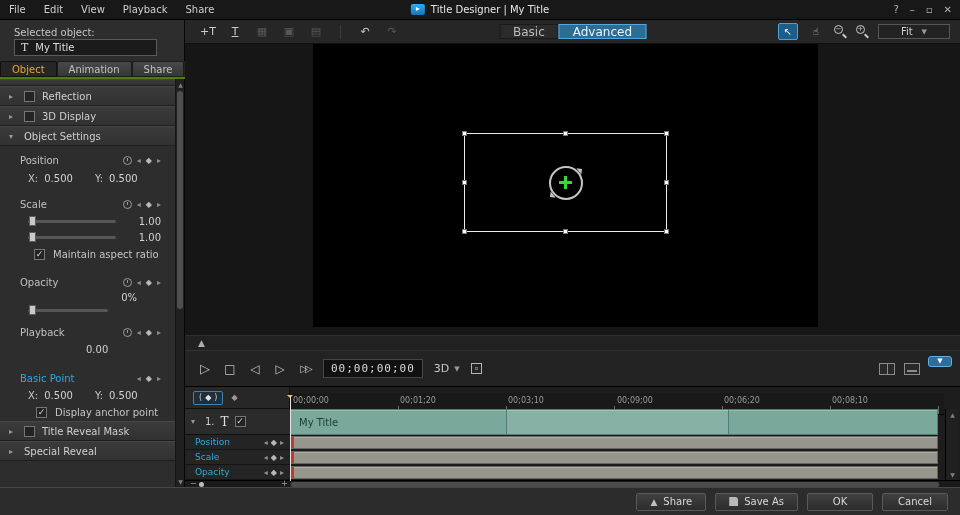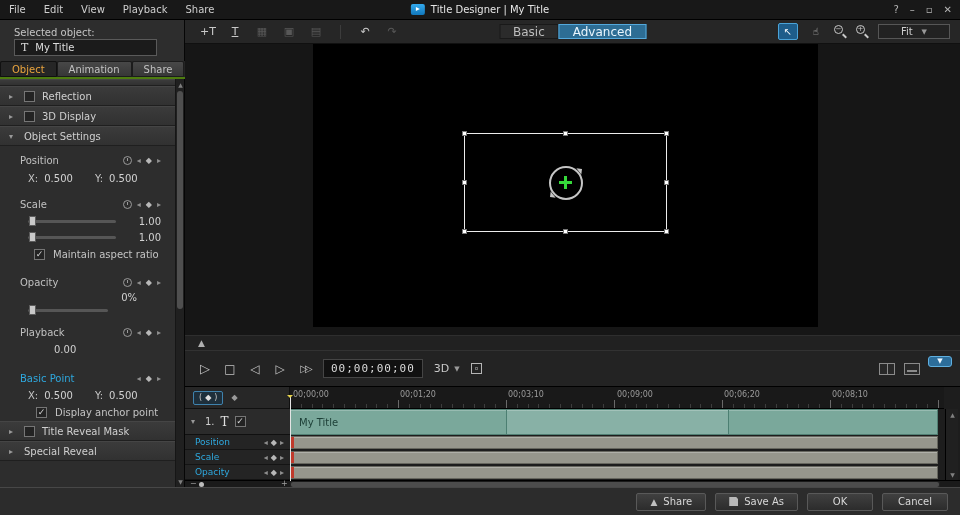--- a/index.html
+++ b/index.html
@@ -42,21 +42,21 @@
   .xyrow { height:18px; display:flex; align-items:center; gap:6px; padding-left:28px; color:#c6c6c6; }
   .xyrow .v { margin-right:16px; color:#d2d2d2; }
   .sublabel { height:13px; padding-left:28px; color:#b8b8b8; display:flex; align-items:center; }
   .sliderrow { height:16px; display:flex; align-items:center; padding-left:28px; padding-right:16px; }
   .slider { position:relative; width:88px; height:3px; background:#565656; border-radius:2px; }
   .slider .thumb { position:absolute; left:1px; top:-4px; width:7px; height:10px; background:#c9c9c9; border:1px solid #5c5c5c; }
   .sliderrow .sval { margin-left:auto; color:#d2d2d2; }
   .cbrow { height:18px; display:flex; align-items:center; gap:8px; padding-left:36px; color:#c4c4c4; }
   .spacer8{height:8px} .spacer10{height:10px} .spacer6{height:6px} .spacer12{height:12px}
   .pctrow { height:12px; display:flex; align-items:center; justify-content:flex-end; padding-right:40px; color:#d0d0d0; }
-  .valrow { height:16px; display:flex; align-items:center; padding-left:54px; color:#d0d0d0;text-align:center; }
+  .valrow { height:16px; display:flex; align-items:center; padding-left:86px; color:#d0d0d0;text-align:center; }
   .vscroll { position:absolute; right:0; top:59px; width:9px; bottom:0; background:#202020; border-left:1px solid #161616; }
   .vscroll .arr { position:absolute; left:1px; width:7px; text-align:center; color:#7e7e7e; font-size:6px; }
   .vscroll .thumb { position:absolute; left:1px; top:12px; width:6px; height:218px; background:#4f4f4f; border-radius:3px; }
 
   
   .toolbar { position:absolute; left:185px; top:20px; width:775px; height:24px; background:#262626; border-bottom:1px solid #101010; display:flex; align-items:center; z-index:5; }
   .tb-left { display:flex; align-items:center; gap:9px; padding-left:14px; }
   .tbi { min-width:18px; height:16px; display:flex; align-items:center; justify-content:center; color:#c9c9c9; font-size:11px; }
   .tbi.dis { color:#585858; }
   .tb-sep { width:1px; height:14px; background:#3c3c3c; margin:0 6px; }
@@ -102,21 +102,21 @@
   .panebtn.single::after { content:""; position:absolute; left:2px; right:2px; bottom:2px; height:2px; background:#8b8b8b; }
   .expandbtn { position:absolute; right:8px; top:5px; width:24px; height:11px; background:#2c6d9a; border:1px solid #5fb0e0; border-radius:3px; display:flex; align-items:center; justify-content:center; color:#eaf6ff; font-size:7px; line-height:1; }
 
   
   .timeline { position:absolute; left:185px; top:386px; width:775px; height:101px; background:#1d1d1d; border-top:1px solid #000; }
   .tl-left-col { position:absolute; left:0; top:0; width:105px; height:100%; background:#272727; border-right:1px solid #101010; }
   .tl-head-left { position:absolute; left:0; top:0; width:105px; height:22px; border-bottom:1px solid #101010; display:flex; align-items:center; gap:8px; padding-left:8px; }
   .kfbox { height:14px; padding:0 5px; border:1px solid #3f82ad; background:#1e2f3b; display:flex; align-items:center; gap:3px; color:#c5c5c5; font-size:8px; border-radius:2px; }
   .kfbox .d { color:#e0e0e0; }
   .lonekf { color:#9a9a9a; font-size:8px; }
-  .tl-ruler { position:absolute; left:105px; top:0; right:16px; height:22px; background:#191919; border-bottom:1px solid #000;
+  .tl-ruler { position:absolute; left:105px; top:6px; right:16px; height:22px; background:#191919; border-bottom:1px solid #000;
     background-image:
       repeating-linear-gradient(90deg,#6a6a6a 0 1px,transparent 1px 108px),
       repeating-linear-gradient(90deg,#3d3d3d 0 1px,transparent 1px 10.8px);
     background-size:100% 8px,100% 4px; background-position:bottom left; background-repeat:no-repeat; }
   .rl { position:absolute; top:3px; font-size:8px; color:#9b9b9b; white-space:nowrap; }
   .tl-row1-left { position:absolute; left:0; top:22px; width:105px; height:26px; background:#2b2b2b; border-bottom:1px solid #101010; display:flex; align-items:center; gap:6px; padding-left:6px; color:#cfcfcf; }
   .trk-T { font-family:"DejaVu Serif","Liberation Serif",serif; font-size:12px; color:#e0e0e0; }
   .clip { position:absolute; left:105px; top:22px; width:648px; height:26px; background:#7aa89b; border:1px solid #517f73; box-shadow:inset 0 1px 0 rgba(255,255,255,.22); display:flex; align-items:center; padding-left:8px; color:#1e4038; }
   .clip-seg { position:absolute; left:215px; top:0; bottom:0; width:223px; background:rgba(255,255,255,.11); border-left:1px solid #4c7f72; border-right:1px solid #4c7f72; }
   .tl-row-left { position:absolute; left:0; width:105px; height:15px; background:#242424; border-bottom:1px solid #141414; display:flex; align-items:center; padding-left:10px; padding-right:6px; color:#2ea8de; font-size:9px; }

